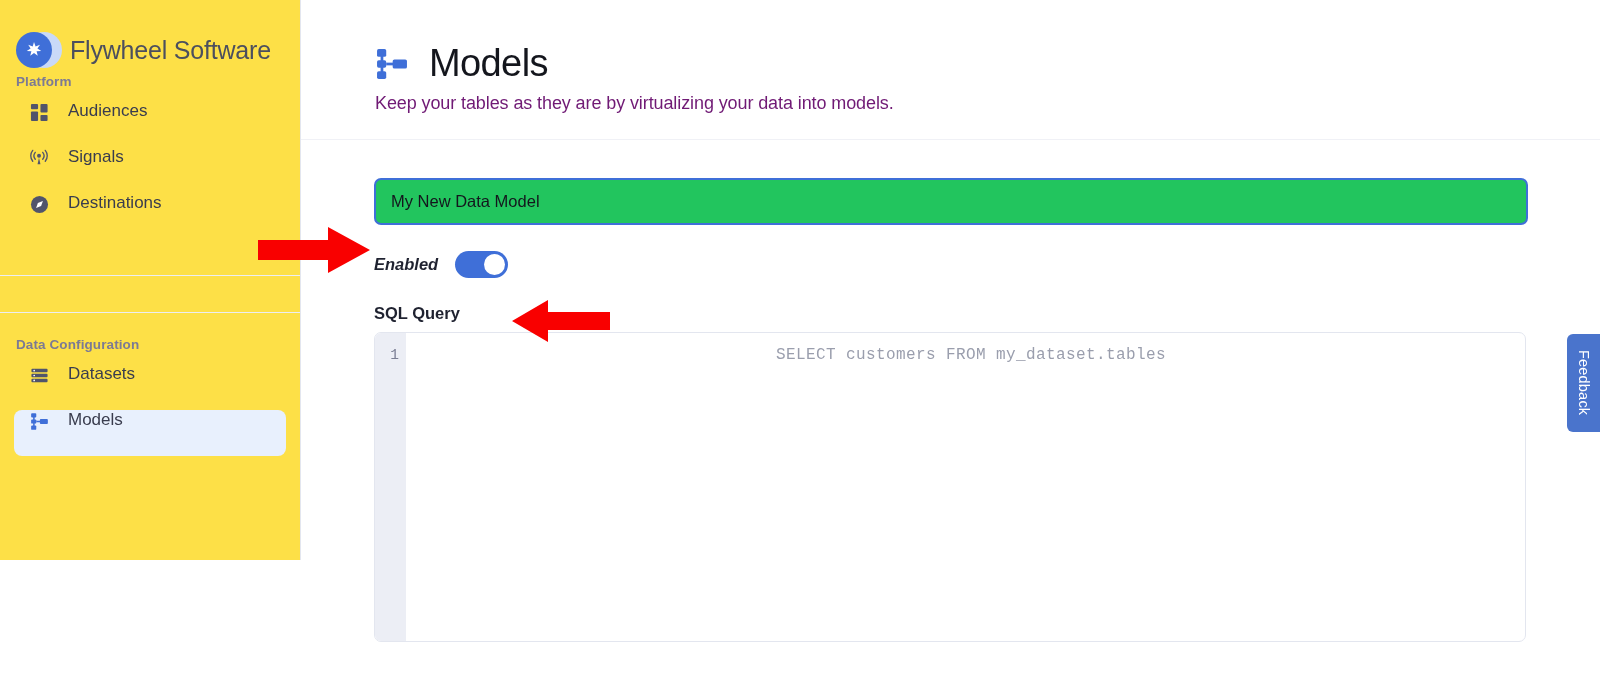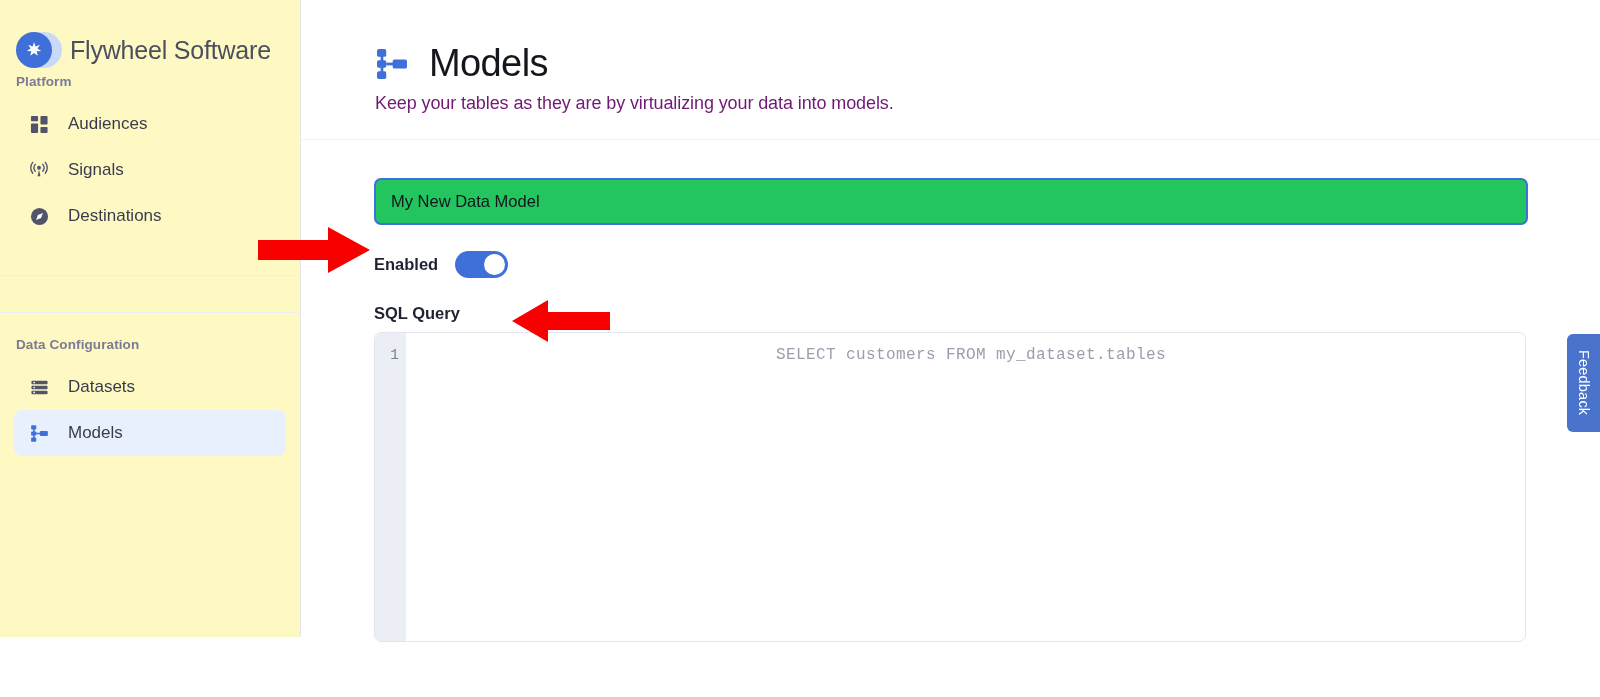--- a/index.html
+++ b/index.html
@@ -6,22 +6,22 @@
   html, body {
     width: 1600px; height: 697px;
     font-family: "Liberation Sans", sans-serif;
     background: #ffffff;
     overflow: hidden;
   }
   .app { position: relative; width: 1600px; height: 697px; display: flex; background:#fff; }
 
   
   .sidebar {
-    width: 301px; height: 637px;
-    background: #fef9c3;
+    width: 301px; height: 560px;
+    background: #fde047;
     border-right: 1px solid #e3e6ef;
     position: relative;
     flex: 0 0 301px;
   }
   .brand {
     display: flex; align-items: center;
     padding: 26px 0 0 16px;
     height: 74px;
   }
   .brand-logo {
@@ -50,21 +50,21 @@
 
   .nav-section { padding: 0; }
   .section-label {
     font-size: 13.5px;
     font-weight: bold;
     color: #7c7a94;
     padding: 0 0 0 16px;
     letter-spacing: 0.1px;
   }
   .nav-item {
-    display: flex; align-items: center;
+    display: flex; align-items: flex-start;
     height: 46px;
     margin: 0 14px;
     padding-left: 14px;
     border-radius: 8px;
     cursor: pointer;
   }
   .nav-item.active { background: #e8f0fd; }
   .nav-icon {
     width: 22px; height: 22px;
     flex: 0 0 22px;
@@ -118,20 +118,21 @@
     font-size: 16.5px;
     color: #14161d;
     background: #22c55e;
     outline: none;
     display: block;
   }
 
   .enabled-row {
     display: flex; align-items: center;
     margin-top: 26px;
+    font-style: italic;
   }
   .enabled-label {
     font-size: 16.5px; font-weight: bold; color: #1f2230;
   }
   .toggle {
     margin-left: 17px;
     width: 53px; height: 27px;
     border-radius: 14px;
     background: #3f6fd8;
     position: relative;

